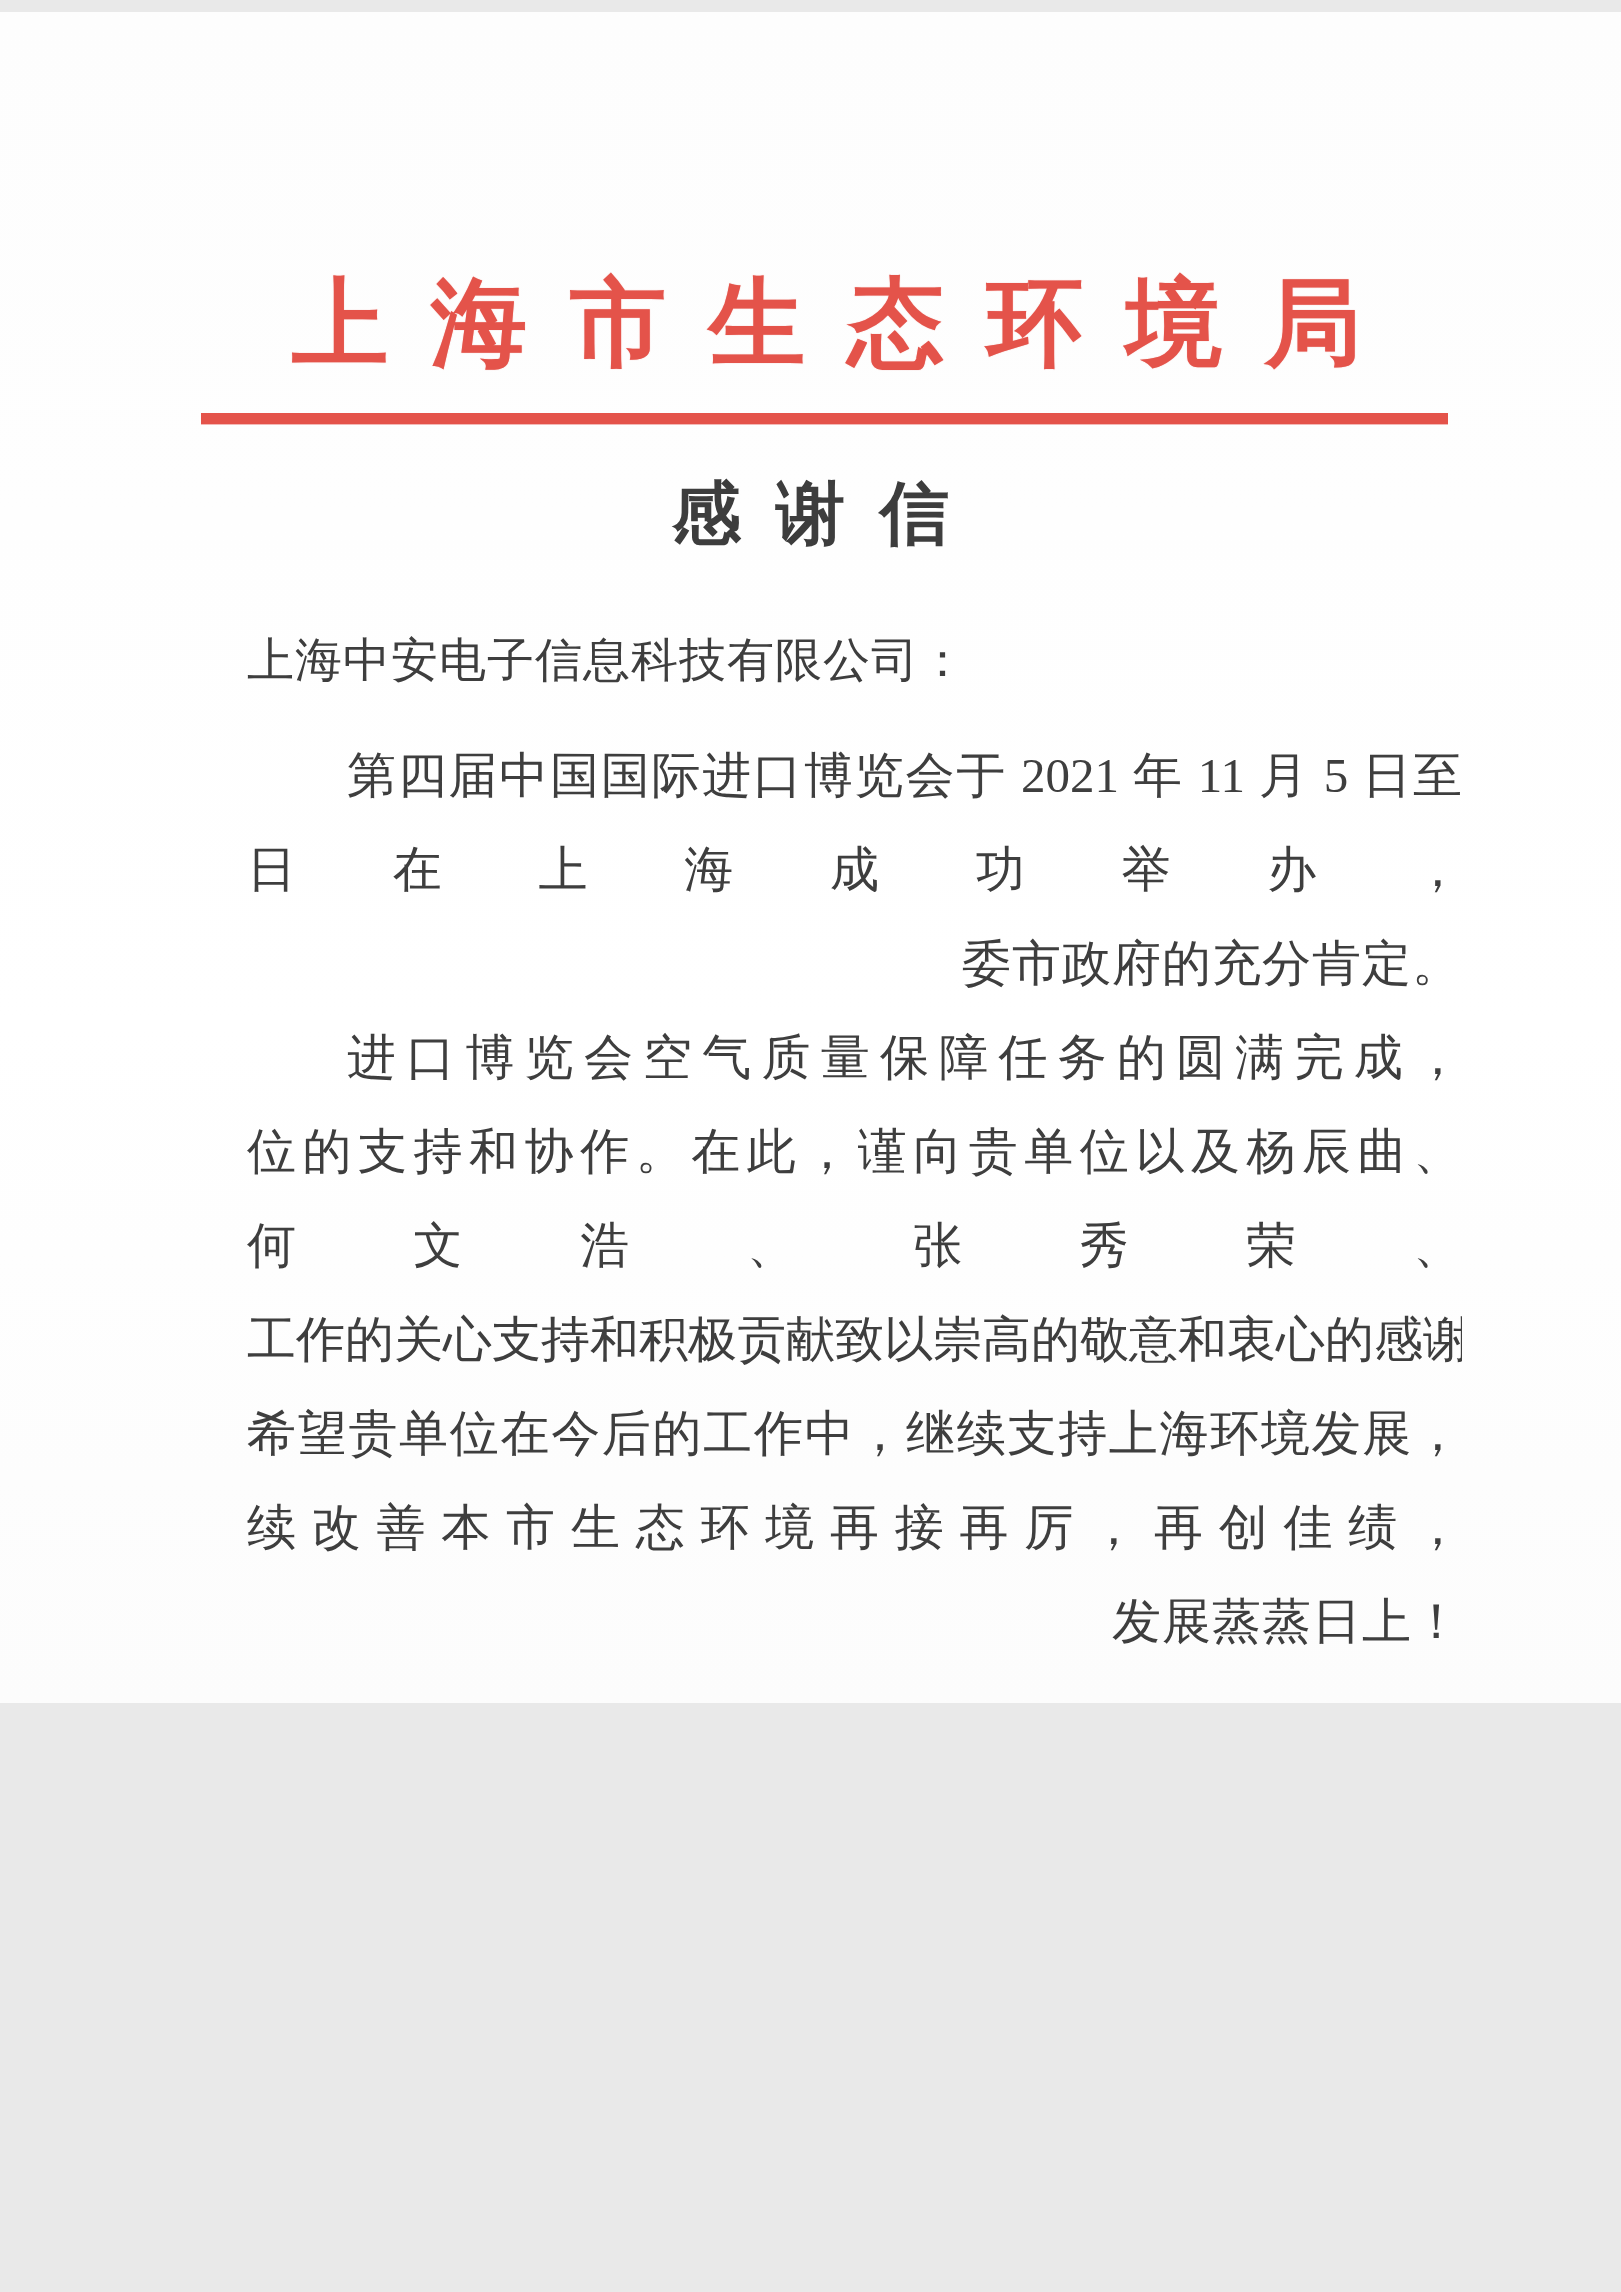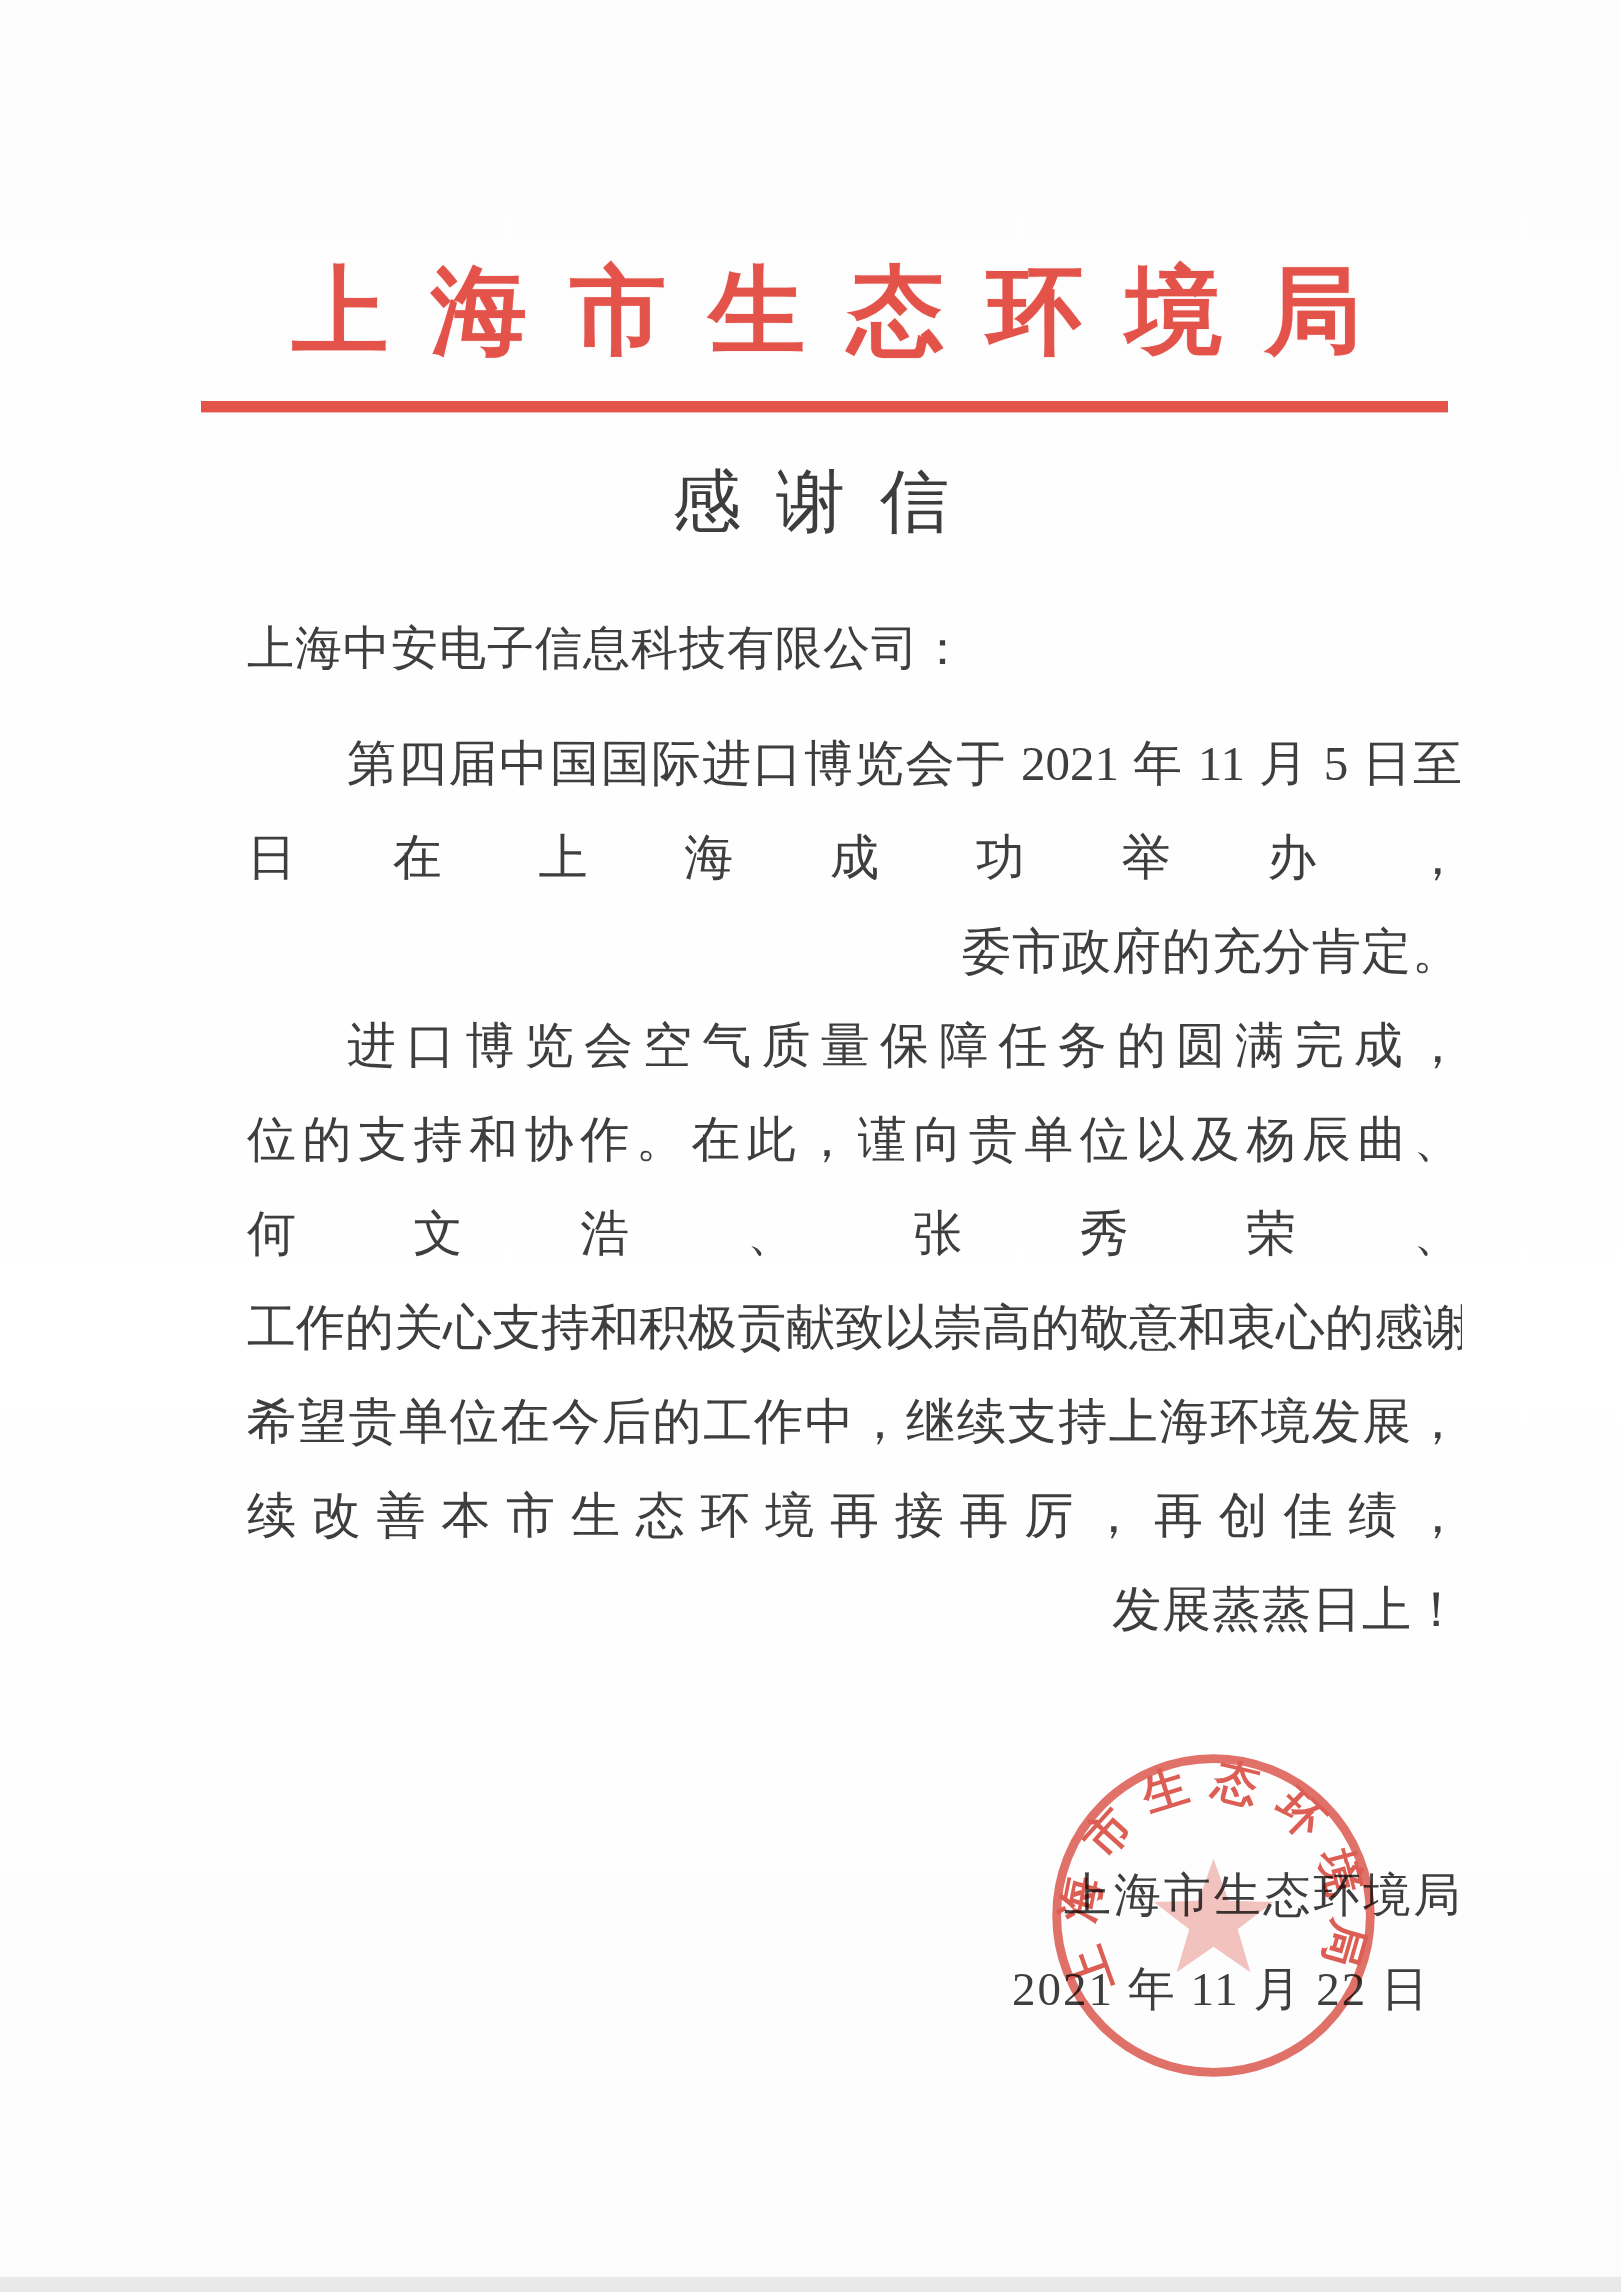--- a/index.html
+++ b/index.html
@@ -1,37 +1,37 @@
 <!DOCTYPE html>
 <html lang="zh"><head>
 <meta charset="utf-8">
 <style>
   html,body{margin:0;padding:0;background:#e9e9e9;}
   .sheet{
     position:relative;
-    width:1621px;height:2277px;
+    width:1621px;height:1691px;
     background:#fefefef9;
     background:linear-gradient(180deg,#fdfdfd 0%,#ffffff 60%,#fcfcfc 100%);
-    margin:0 auto;
+    margin:12px auto;
     font-family:"Liberation Serif","DejaVu Serif",serif;
     overflow:hidden;
   }
   .agency-head{
     position:absolute;left:292px;top:257px;
     font-size:96px;font-weight:bold;letter-spacing:43px;
     color:#e4534a;white-space:nowrap;line-height:1.15;
     text-shadow:0 0 1px rgba(228,83,74,.55);
   }
   .red-rule{
     position:absolute;left:201px;top:401px;width:1247px;height:10.8px;
     background:#e4534a;box-shadow:0 1px 0 rgba(228,83,74,.4);
   }
   .doc-title{
     position:absolute;left:0;right:0;top:461px;text-align:center;
-    font-size:69px;font-weight:normal;letter-spacing:35px;padding-left:35px;
+    font-size:69px;font-weight:bold;letter-spacing:35px;padding-left:35px;
     color:#3d3d3d;line-height:1.2;white-space:nowrap;
   }
   .salutation{
     position:absolute;left:247px;top:619px;
     font-size:47px;color:#3e3e3e;letter-spacing:1px;white-space:nowrap;line-height:59px;
   }
   .letter-body{
     position:absolute;left:247px;top:717px;width:1215px;
     font-size:49px;color:#3e3e3e;
   }

